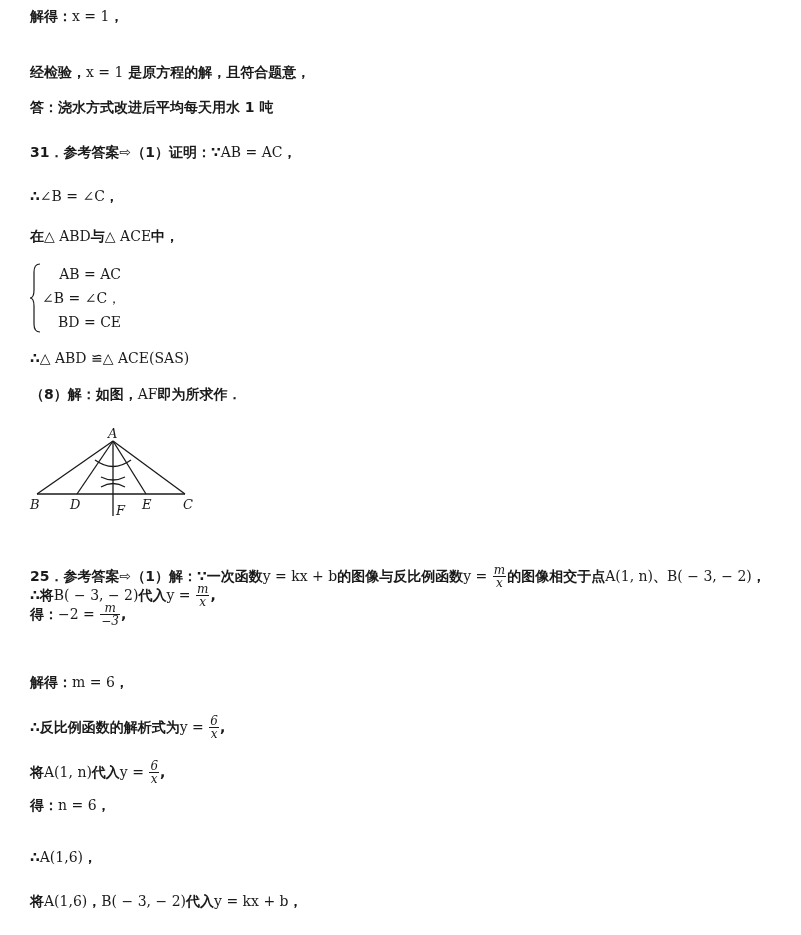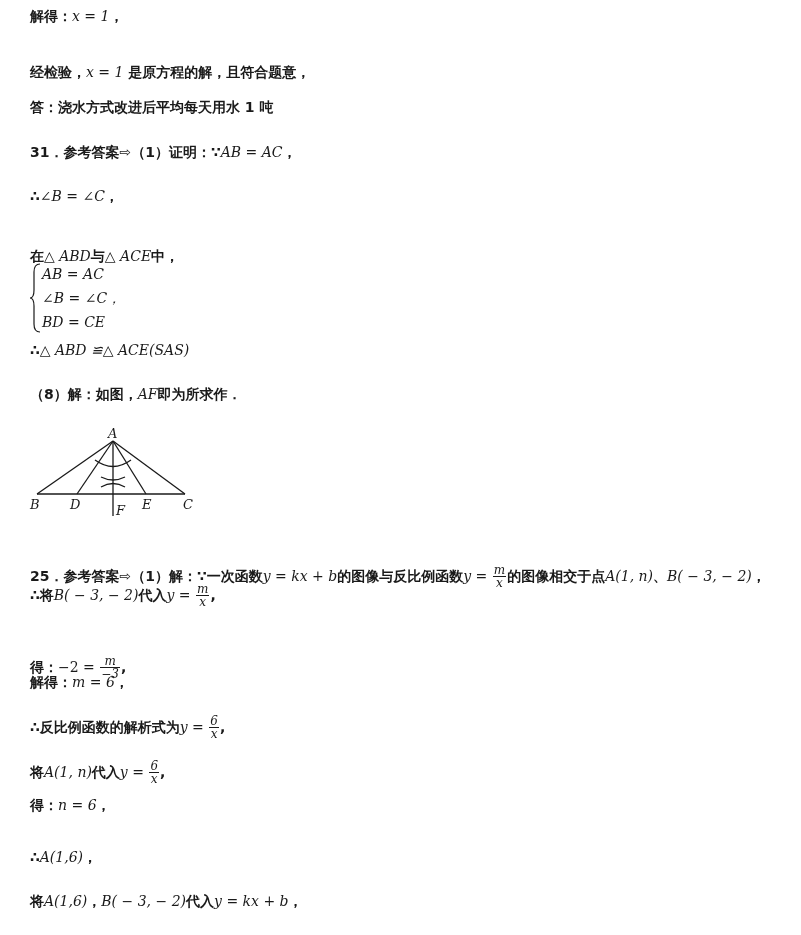--- a/index.html
+++ b/index.html
@@ -1,20 +1,20 @@
 <!DOCTYPE html>
 <html><head>
 <meta charset="utf-8">
 <style>
   html, body { margin: 0; padding: 0; background: #ffffff; }
   body { width: 801px; height: 935px; position: relative; overflow: hidden;
          font-family: "DejaVu Sans", sans-serif; color: #1a1a1a; }
   .line { position: absolute; left: 30px; font-size: 14px; font-weight: bold;
           white-space: nowrap; line-height: 20px; }
-  .m { font-family: "DejaVu Serif", serif; font-style: italic; font-weight: normal; }
+  .m { font-family: "DejaVu Serif", serif; font-weight: normal; text-align: right; }
   .n { font-family: "DejaVu Serif", serif; font-style: normal; font-weight: normal; }
   .frac { display: inline-block; vertical-align: middle; text-align: center;
           font-family: "DejaVu Serif", serif; font-style: italic; font-weight: normal;
           font-size: 12px; line-height: 12px; margin: 0 1px; }
   .frac .num { display: block; border-bottom: 1px solid #1a1a1a; padding: 0 1px; }
   .frac .den { display: block; padding: 0 1px; }
   .brace-block { position: absolute; left: 30px; top: 262px; height: 72px; }
   .brace { position: absolute; left: 0; top: 0; }
   .brace-rows { position: absolute; left: 12px; top: 0; }
   .brace-rows div { height: 24px; line-height: 24px; font-size: 14px; white-space: nowrap; }
@@ -36,36 +36,36 @@
 </div>
 
 <div class="line" style="top:142px">
   <span>31．参考答案</span><span style="font-weight:normal">⇨</span><span>（1）证明：</span><span>∵</span><span class="m">AB = AC</span><span>，</span>
 </div>
 
 <div class="line" style="top:186px">
   <span>∴</span><span class="m">∠B = ∠C</span><span>，</span>
 </div>
 
-<div class="line" style="top:246px">
+<div class="line" style="top:226px">
   <span>在</span><span class="m">△ ABD</span><span>与</span><span class="m">△ ACE</span><span>中，</span>
 </div>
 
 <div class="brace-block">
   <svg class="brace" width="12" height="72">
     <path d="M10 2 Q4 2 4 10 L4 28 Q4 36 0 36 Q4 36 4 44 L4 62 Q4 70 10 70" fill="none" stroke="#1a1a1a" stroke-width="1.2"></path>
   </svg>
   <div class="brace-rows">
     <div class="m">AB = AC</div>
     <div class="m">∠B = ∠C，</div>
     <div class="m">BD = CE</div>
   </div>
 </div>
 
-<div class="line" style="top:340px">
+<div class="line" style="top:348px">
   <span>∴</span><span class="m">△ ABD ≌△ ACE(SAS)</span>
 </div>
 
 <div class="line" style="top:384px">
   <span>（8）解：如图，</span><span class="m">AF</span><span>即为所求作．</span>
 </div>
 
 <svg class="diagram" width="180" height="95" viewBox="0 0 180 95">
   <g stroke="#1a1a1a" stroke-width="1.3" fill="none">
     <line x1="88" y1="16" x2="12" y2="69"></line>
@@ -89,21 +89,21 @@
 </svg>
 
 <div class="line" style="top:564px">
   <span>25．参考答案</span><span style="font-weight:normal">⇨</span><span>（1）解：</span><span>∵</span><span>一次函数</span><span class="m">y = kx + b</span><span>的图像与反比例函数</span><span class="m">y = </span><span class="frac"><span class="num">m</span><span class="den">x</span></span><span>的图像相交于点</span><span class="m">A(1, n)</span><span>、</span><span class="m">B( − 3, − 2)</span><span>，</span>
 </div>
 
 <div class="line" style="top:583px">
   <span>∴</span><span>将</span><span class="m">B( − 3, − 2)</span><span>代入</span><span class="m">y = </span><span class="frac"><span class="num">m</span><span class="den">x</span></span><span>,</span>
 </div>
 
-<div class="line" style="top:655px">
+<div class="line" style="top:602px">
   <span>得：</span><span class="n">−2 = </span><span class="frac"><span class="num">m</span><span class="den">−3</span></span><span>,</span>
 </div>
 
 <div class="line" style="top:672px">
   <span>解得：</span><span class="m">m = 6</span><span>，</span>
 </div>
 
 <div class="line" style="top:715px">
   <span>∴</span><span>反比例函数的解析式为</span><span class="m">y = </span><span class="frac"><span class="num">6</span><span class="den">x</span></span><span>,</span>
 </div>

